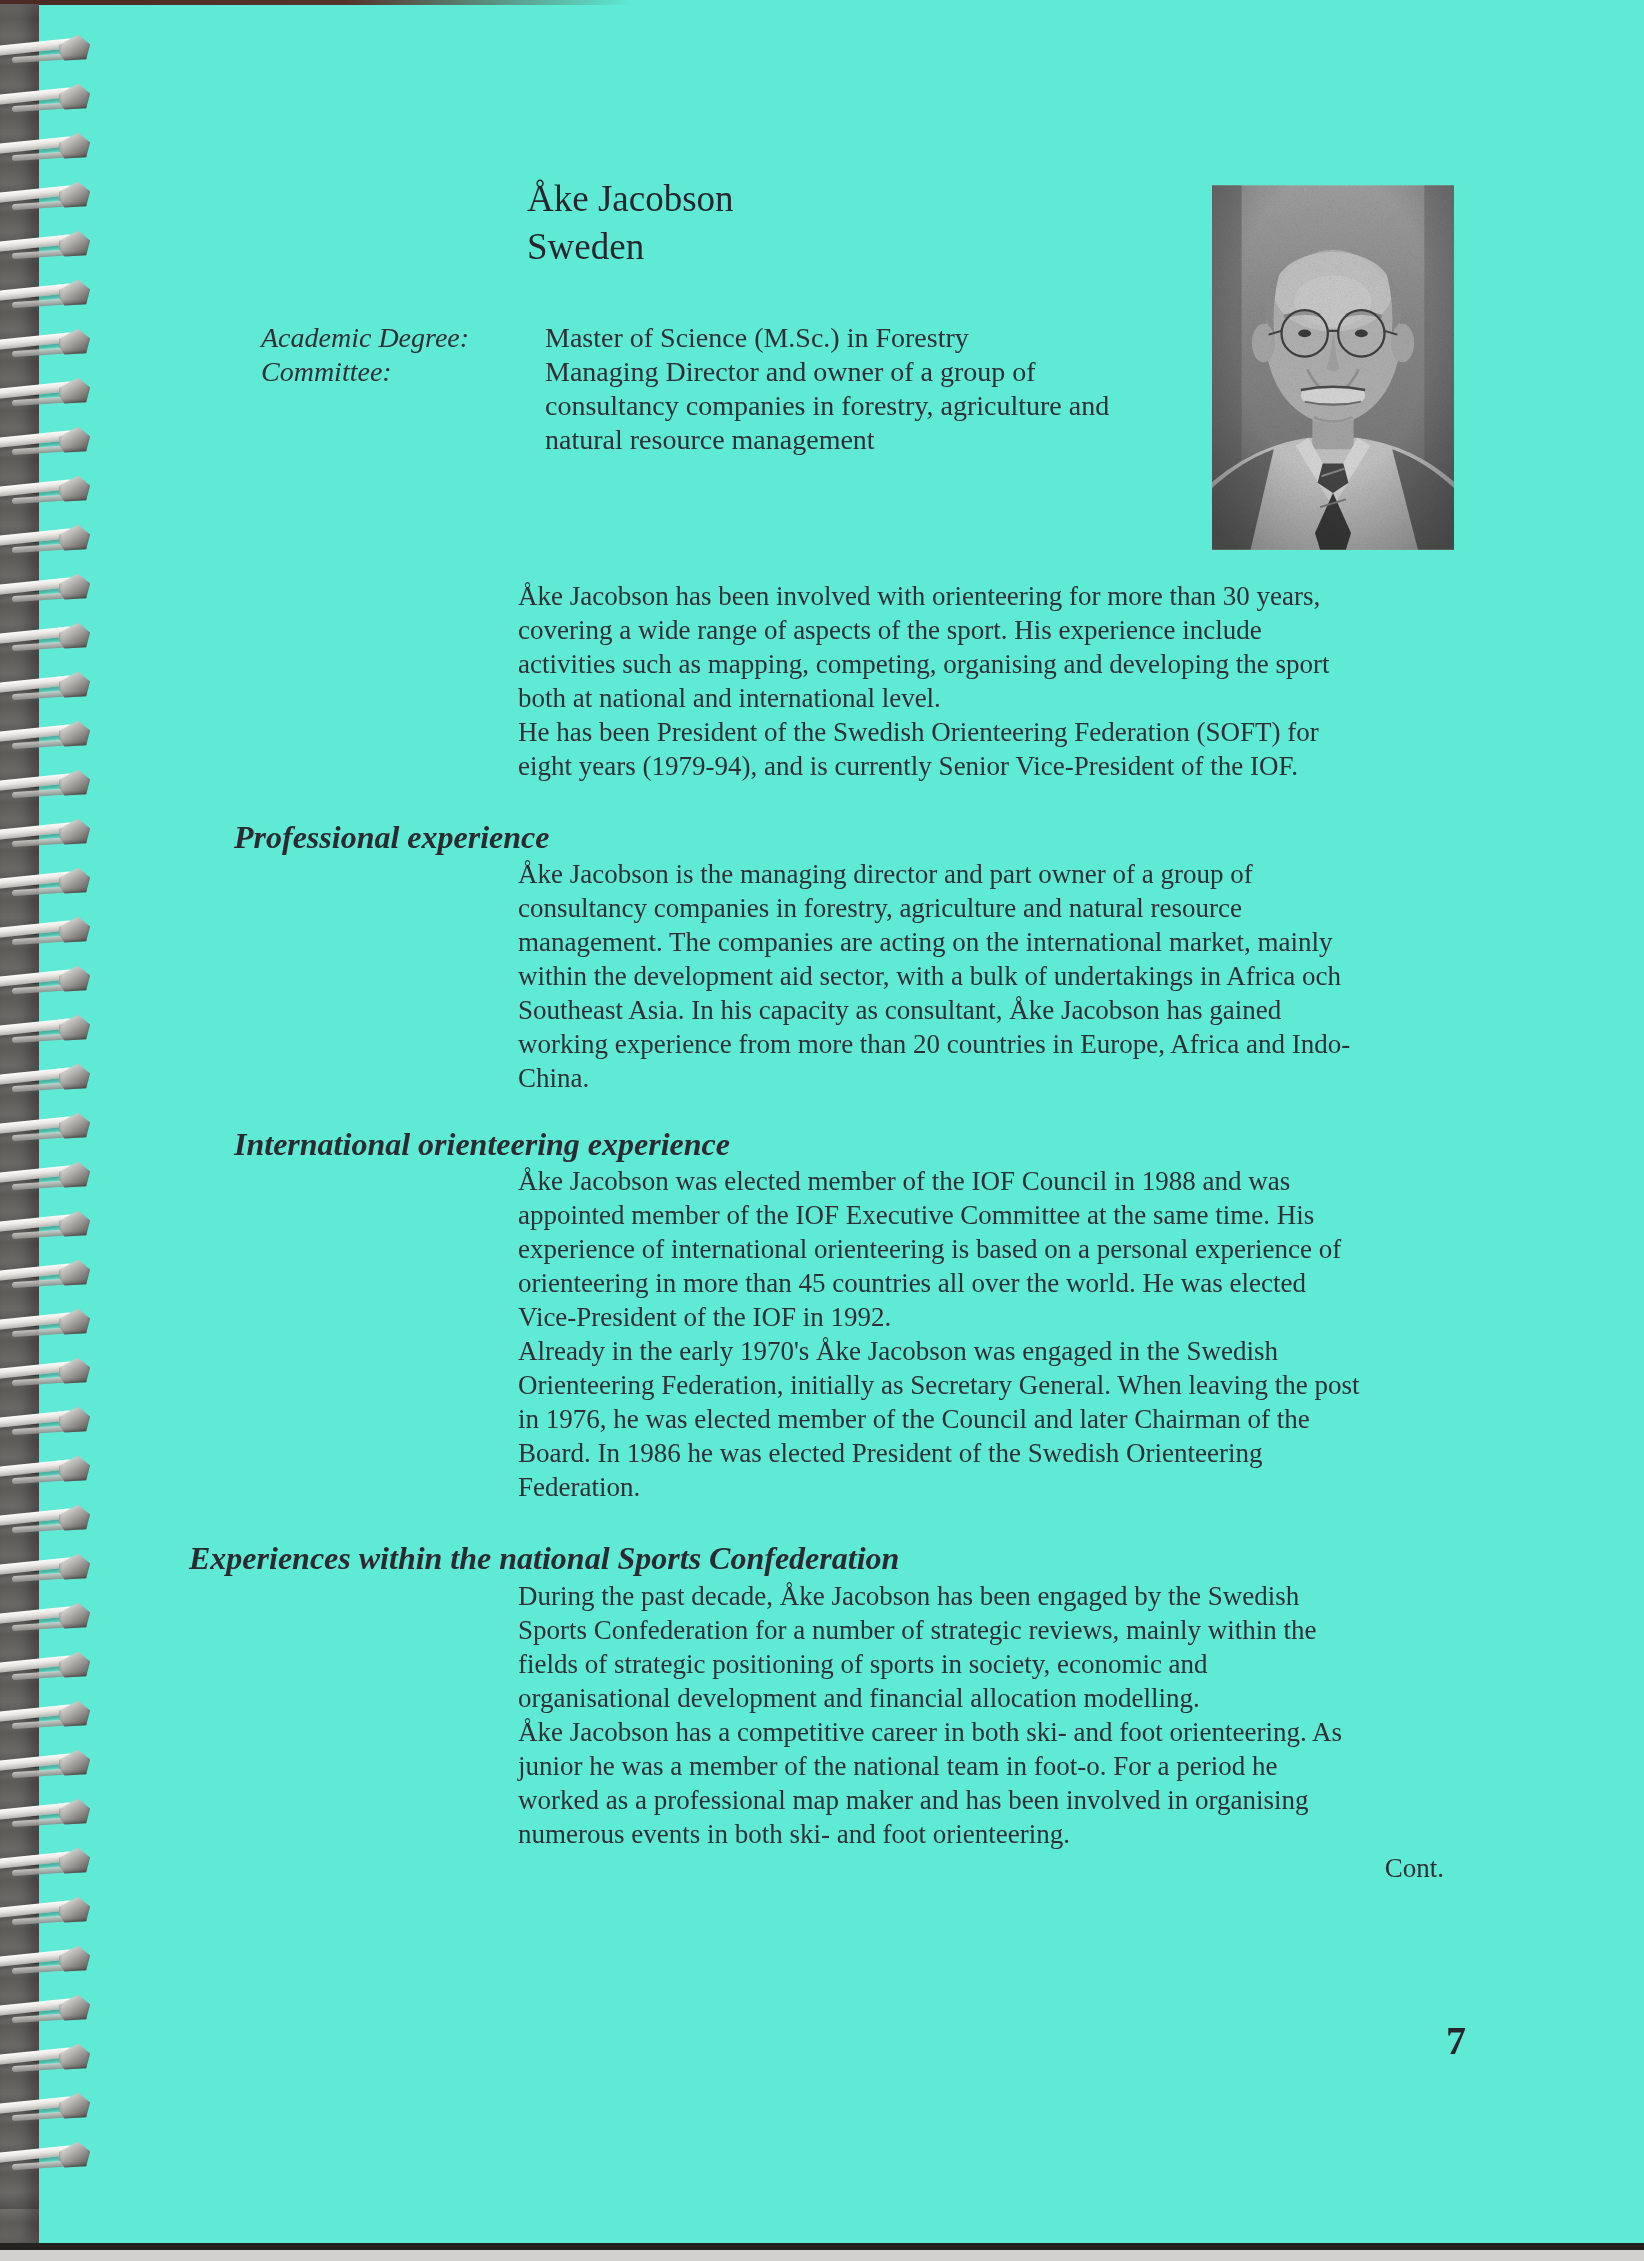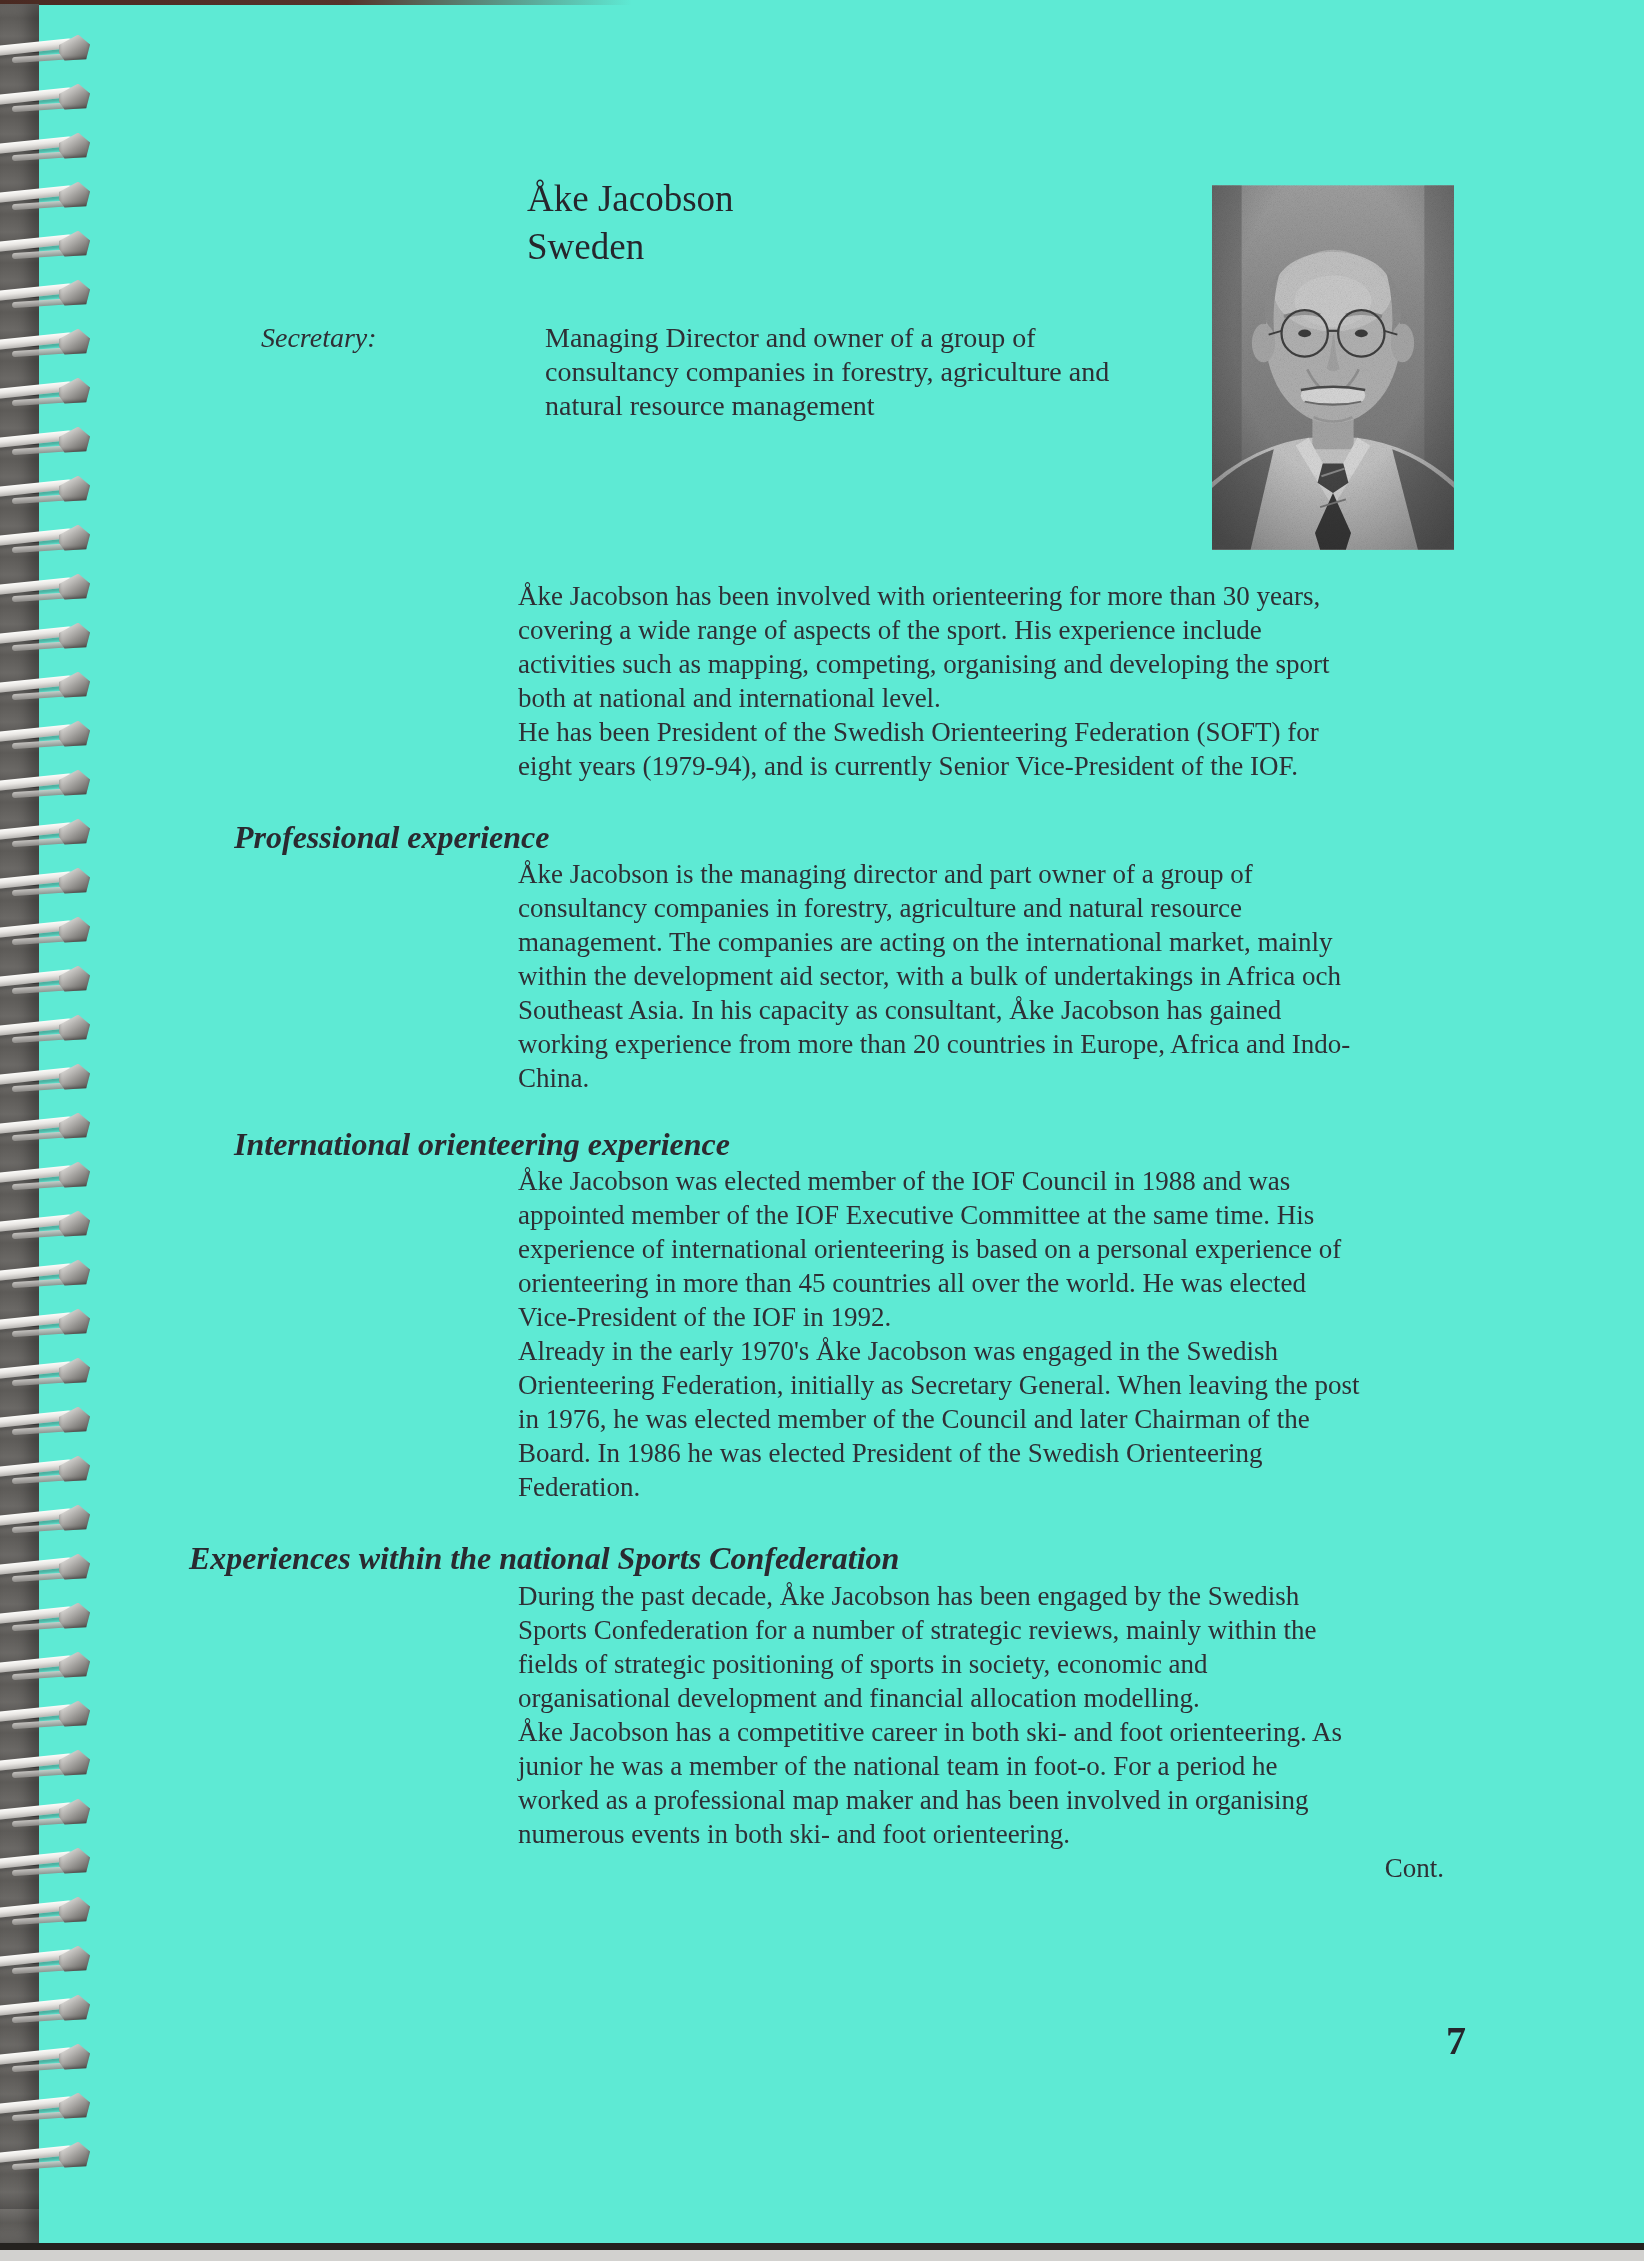--- a/index.html
+++ b/index.html
@@ -363,21 +363,25 @@
 
         <path d="M158,360 Q188,374 218,360" stroke="#9c9a95" stroke-width="4" fill="none"></path>
       </g>
       <rect width="376" height="566" fill="url(#vig)"></rect>
       <rect width="376" height="566" filter="url(#grain)" opacity="0.30" style="mix-blend-mode:multiply"></rect>
     </svg>
   </div>
 
   <div class="meta">
     <div class="meta-row">
-      <div class="meta-label">Secretary:</div>
+      <div class="meta-label">Academic Degree:</div>
+      <div class="meta-value">Master of Science (M.Sc.) in Forestry</div>
+    </div>
+    <div class="meta-row">
+      <div class="meta-label">Committee:</div>
       <div class="meta-value">Managing Director and owner of a group of
 consultancy companies in forestry, agriculture and
 natural resource management</div>
     </div>
   </div>
 
   <div class="main">
     <p class="p1">Åke Jacobson has been involved with orienteering for more than 30 years,
 covering a wide range of aspects of the sport. His experience include
 activities such as mapping, competing, organising and developing the sport

